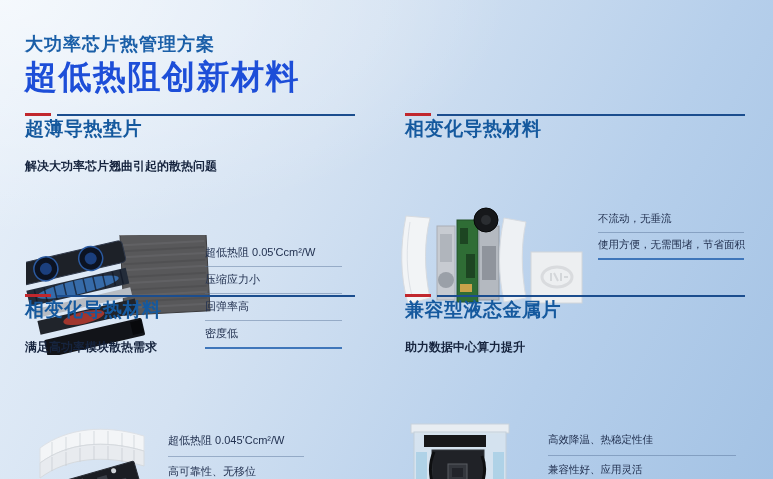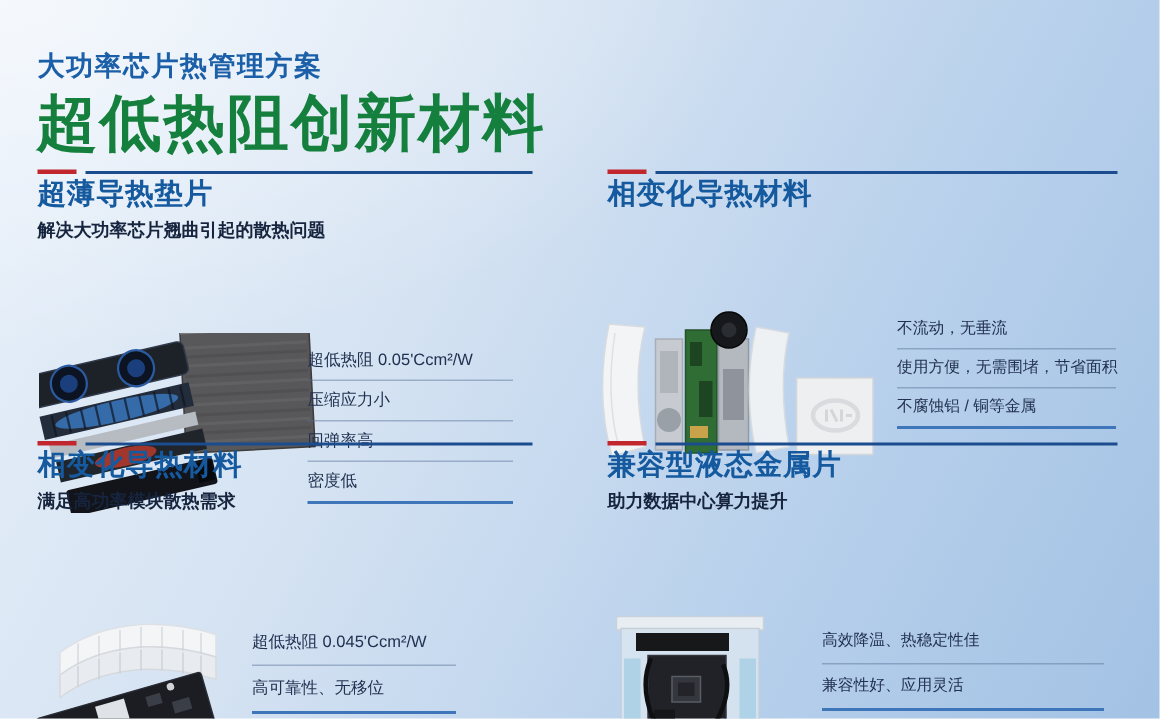--- a/index.html
+++ b/index.html
@@ -14,36 +14,36 @@
     color:#16243e;
   }
   .kicker {
     position:absolute; left:25px; top:32px;
     font-size:18px; font-weight:700; letter-spacing:1px;
     color:#1a5fa8;
     text-align:right;
   }
   .big-title {
     position:absolute; left:24px; top:55px;
-    font-size:41px; font-weight:900; letter-spacing:1.5px;
-    color:#15803d;
+    font-size:33px; font-weight:900; letter-spacing:1.5px;
+    color:#1d4ed8;
   }
   .quad { position:absolute; width:330px; }
   #q1 { left:25px;  top:113px; }
   #q2 { left:405px; top:113px; width:340px; }
   #q3 { left:25px;  top:294px; }
   #q4 { left:405px; top:294px; width:340px; }
 
   .divider { display:flex; align-items:center; height:3px; }
   .divider .red  { width:26px; height:3px; background:#c1272d; }
   .divider .gap  { width:6px; }
   .divider .blue { flex:1; height:2px; background:#1b4d8e; }
 
   .q-title { margin-top:0; font-size:19px; font-weight:800; letter-spacing:.5px; color:#15599e; }
-  .q-sub   { margin-top:3px;  font-size:12px; font-weight:700; color:#16243e; }
+  .q-sub   { margin-top:16px;  font-size:12px; font-weight:700; color:#16243e; }
 
   .content { position:relative; height:162px; }
 
   .spec-list { position:absolute; }
   #q1 .spec-list { left:180px; top:65px; width:137px; }
   #q2 .spec-list { left:193px; top:65px; width:146px; }
   #q3 .spec-list { left:143px; top:70px; width:136px; }
   #q4 .spec-list { left:143px; top:70px; width:188px; }
 
   .spec {
@@ -144,21 +144,20 @@
 
       <g>
         <rect x="133" y="46" width="51" height="51" fill="#edeff1" stroke="#d2d6da"></rect>
         <ellipse cx="159" cy="71" rx="15" ry="10" fill="none" stroke="#d9dbde" stroke-width="3"></ellipse>
         <path d="M153,67 v8 M156,67 l4,8 M163,67 v8 M166,71 h4" stroke="#d4d7da" stroke-width="2" fill="none"></path>
       </g>
     </svg>
     <div class="spec-list">
       <div class="spec">不流动，无垂流</div>
       <div class="spec">使用方便，无需围堵，节省面积</div>
-      <div class="spec">不腐蚀铝 / 铜等金属</div>
     </div>
   </div>
 </div>
 
 <div class="quad" id="q3">
   <div class="divider">
     <span class="red"></span>
     <span class="gap"></span>
     <span class="blue"></span>
   </div>

